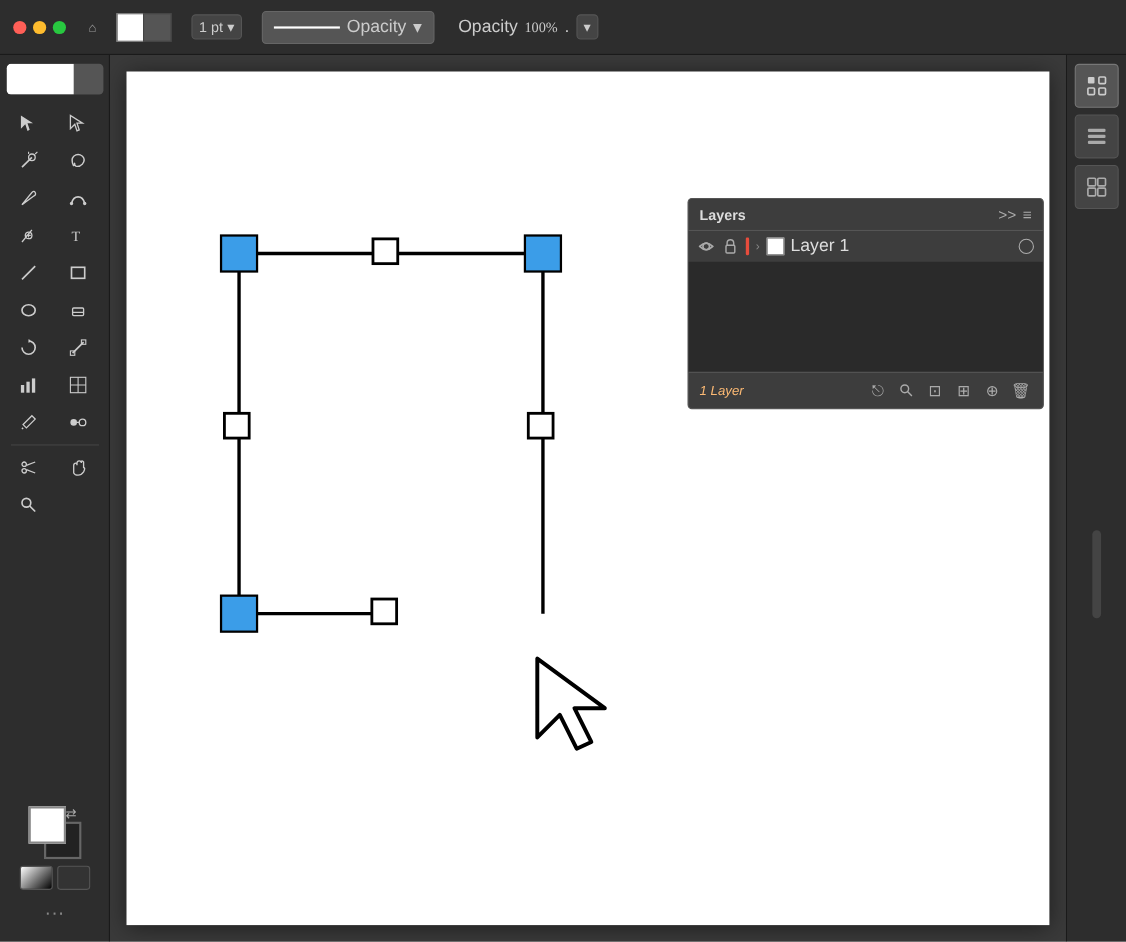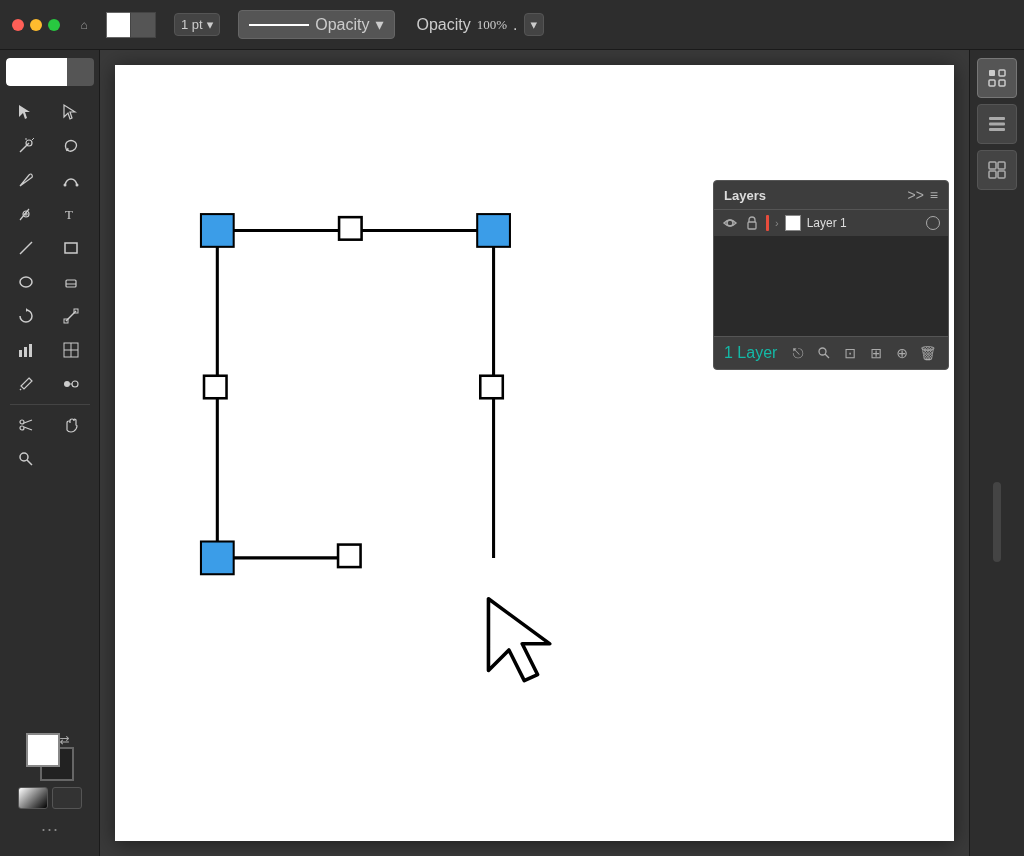--- a/index.html
+++ b/index.html
@@ -242,21 +242,21 @@
       top: 0; left: 0;
       width: 100%;
       height: 100%;
     }
 
     
     .layers-panel {
       position: absolute;
       top: 130px;
       right: 20px;
-      width: 236px;
+      width: 324px;
       background: #3d3d3d;
       border: 1px solid #555;
       border-radius: 4px;
       z-index: 10;
     }
     .layers-header {
       display: flex;
       align-items: center;
       justify-content: space-between;
       padding: 6px 10px;
@@ -299,43 +299,44 @@
     .layer-expand {
       color: #888; font-size: 11px; cursor: pointer;
     }
     .layer-thumb {
       width: 16px; height: 16px;
       background: white;
       border: 1px solid #888;
     }
     .layer-name {
       color: #ddd;
-      font-size: 12px;
+      font-size: 16px;
       flex: 1;
     }
     .layer-circle-btn {
       width: 14px; height: 14px;
       border-radius: 50%;
       border: 1.5px solid #aaa;
       cursor: pointer;
     }
     .layers-content {
       min-height: 100px;
       background: #2a2a2a;
     }
     .layers-footer {
       display: flex;
       align-items: center;
       justify-content: space-between;
       padding: 6px 10px;
       border-top: 1px solid #555;
     }
     .layers-count {
-      color: #14b8a6;
-      font-size: 16px;
+      color: #fdba74;
+      font-size: 12px;
+      font-style: italic;
     }
     .layers-footer-btns {
       display: flex;
       gap: 6px;
     }
     .layers-footer-btn {
       color: #aaa;
       font-size: 14px;
       cursor: pointer;
       width: 20px; height: 20px;

